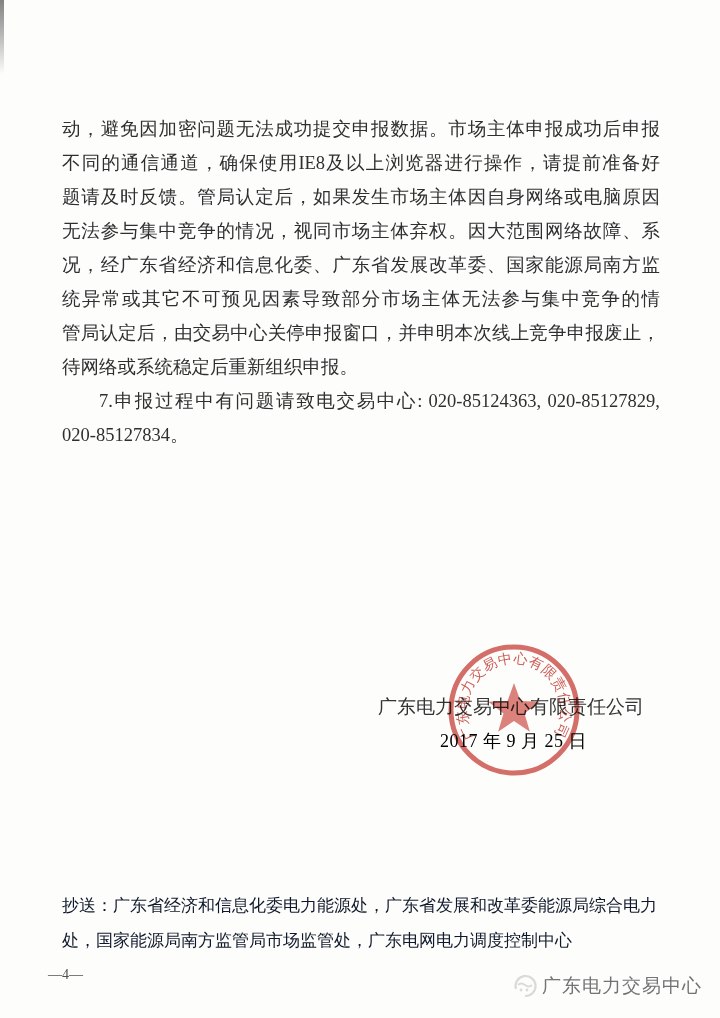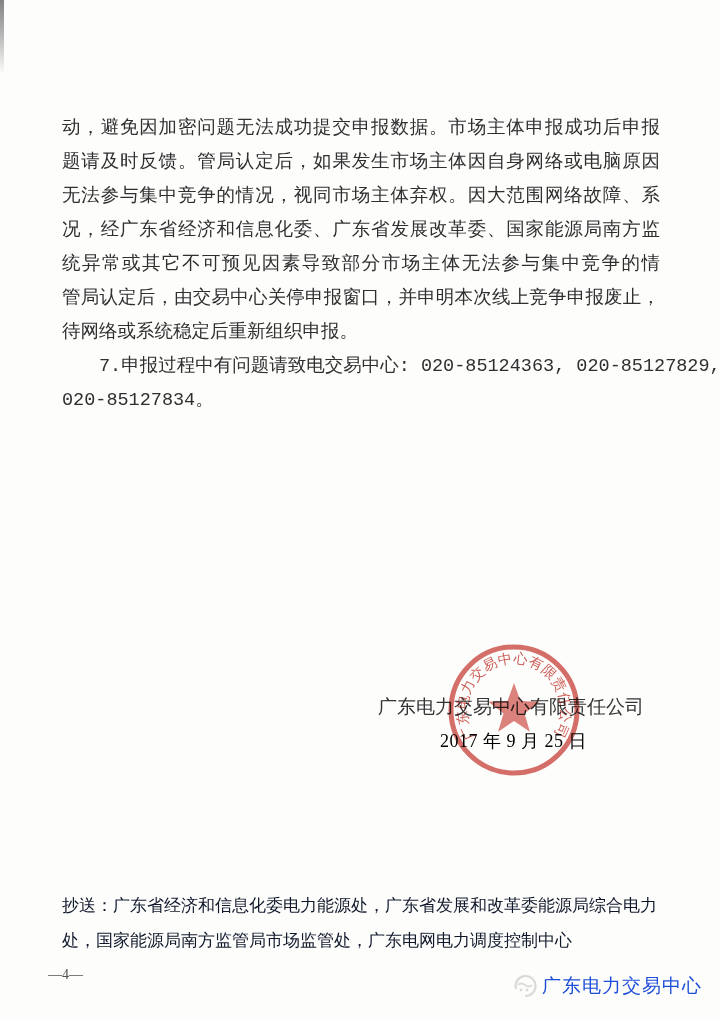--- a/index.html
+++ b/index.html
@@ -9,21 +9,21 @@
     font-family:"Liberation Serif","DejaVu Serif",serif;
     color:#2f2f2f;
   }
   
   .edge-artifact{
     position:absolute;left:0;top:0;width:4px;height:74px;
     background:linear-gradient(to bottom,#6d6d6d 0%,#a8a8a8 45%,rgba(200,200,200,0) 100%);
     opacity:.85;
   }
   
-  .body{position:absolute;left:62px;top:112px;width:598px;font-family:Liberation Mono, monospace;}
+  .body{position:absolute;left:62px;top:112px;width:598px;}
   .line{
     font-size:18.5px;line-height:34px;height:34px;
     text-align:justify;text-align-last:justify;
     white-space:nowrap;color:#2f2f2f;
   }
   .line.left{text-align:center;text-align-last:left;}
   .line.indent{padding-left:37px;}
   
   .sig-company{
     position:absolute;left:378px;top:693px;font-size:19px;line-height:28px;
@@ -49,34 +49,35 @@
     font-size:17px;line-height:35px;color:#0f172a;white-space:nowrap;
   }
   .pageno{
     position:absolute;left:48px;top:967px;font-size:14px;color:#4f4f4f;
     letter-spacing:0px;white-space:nowrap;
   }
   
   .brand{
     position:absolute;left:512px;top:972px;height:28px;
     display:flex;align-items:center;gap:4px;
-    color:#1d4ed8;font-size:19px;letter-spacing:1px;white-space:nowrap;
+    color:#737373;font-size:19px;letter-spacing:1px;white-space:nowrap;
     font-family:"Liberation Sans","DejaVu Sans",sans-serif;
   }
   .brand svg{display:block;}
 </style>
 </head>
 <body>
 
 <div class="page">
 
   <div class="edge-artifact"></div>
 
   <div class="body">
     <div class="line">动，避免因加密问题无法成功提交申报数据。市场主体申报成功后申报</div>
+    <div class="line">不同的通信通道，确保使用IE8及以上浏览器进行操作，请提前准备好</div>
     <div class="line">题请及时反馈。管局认定后，如果发生市场主体因自身网络或电脑原因</div>
     <div class="line">无法参与集中竞争的情况，视同市场主体弃权。因大范围网络故障、系</div>
     <div class="line">况，经广东省经济和信息化委、广东省发展改革委、国家能源局南方监</div>
     <div class="line">统异常或其它不可预见因素导致部分市场主体无法参与集中竞争的情</div>
     <div class="line">管局认定后，由交易中心关停申报窗口，并申明本次线上竞争申报废止，</div>
     <div class="line left">待网络或系统稳定后重新组织申报。</div>
     <div class="line indent">7.申报过程中有问题请致电交易中心: 020-85124363, 020-85127829,</div>
     <div class="line left">020-85127834。</div>
   </div>
 

